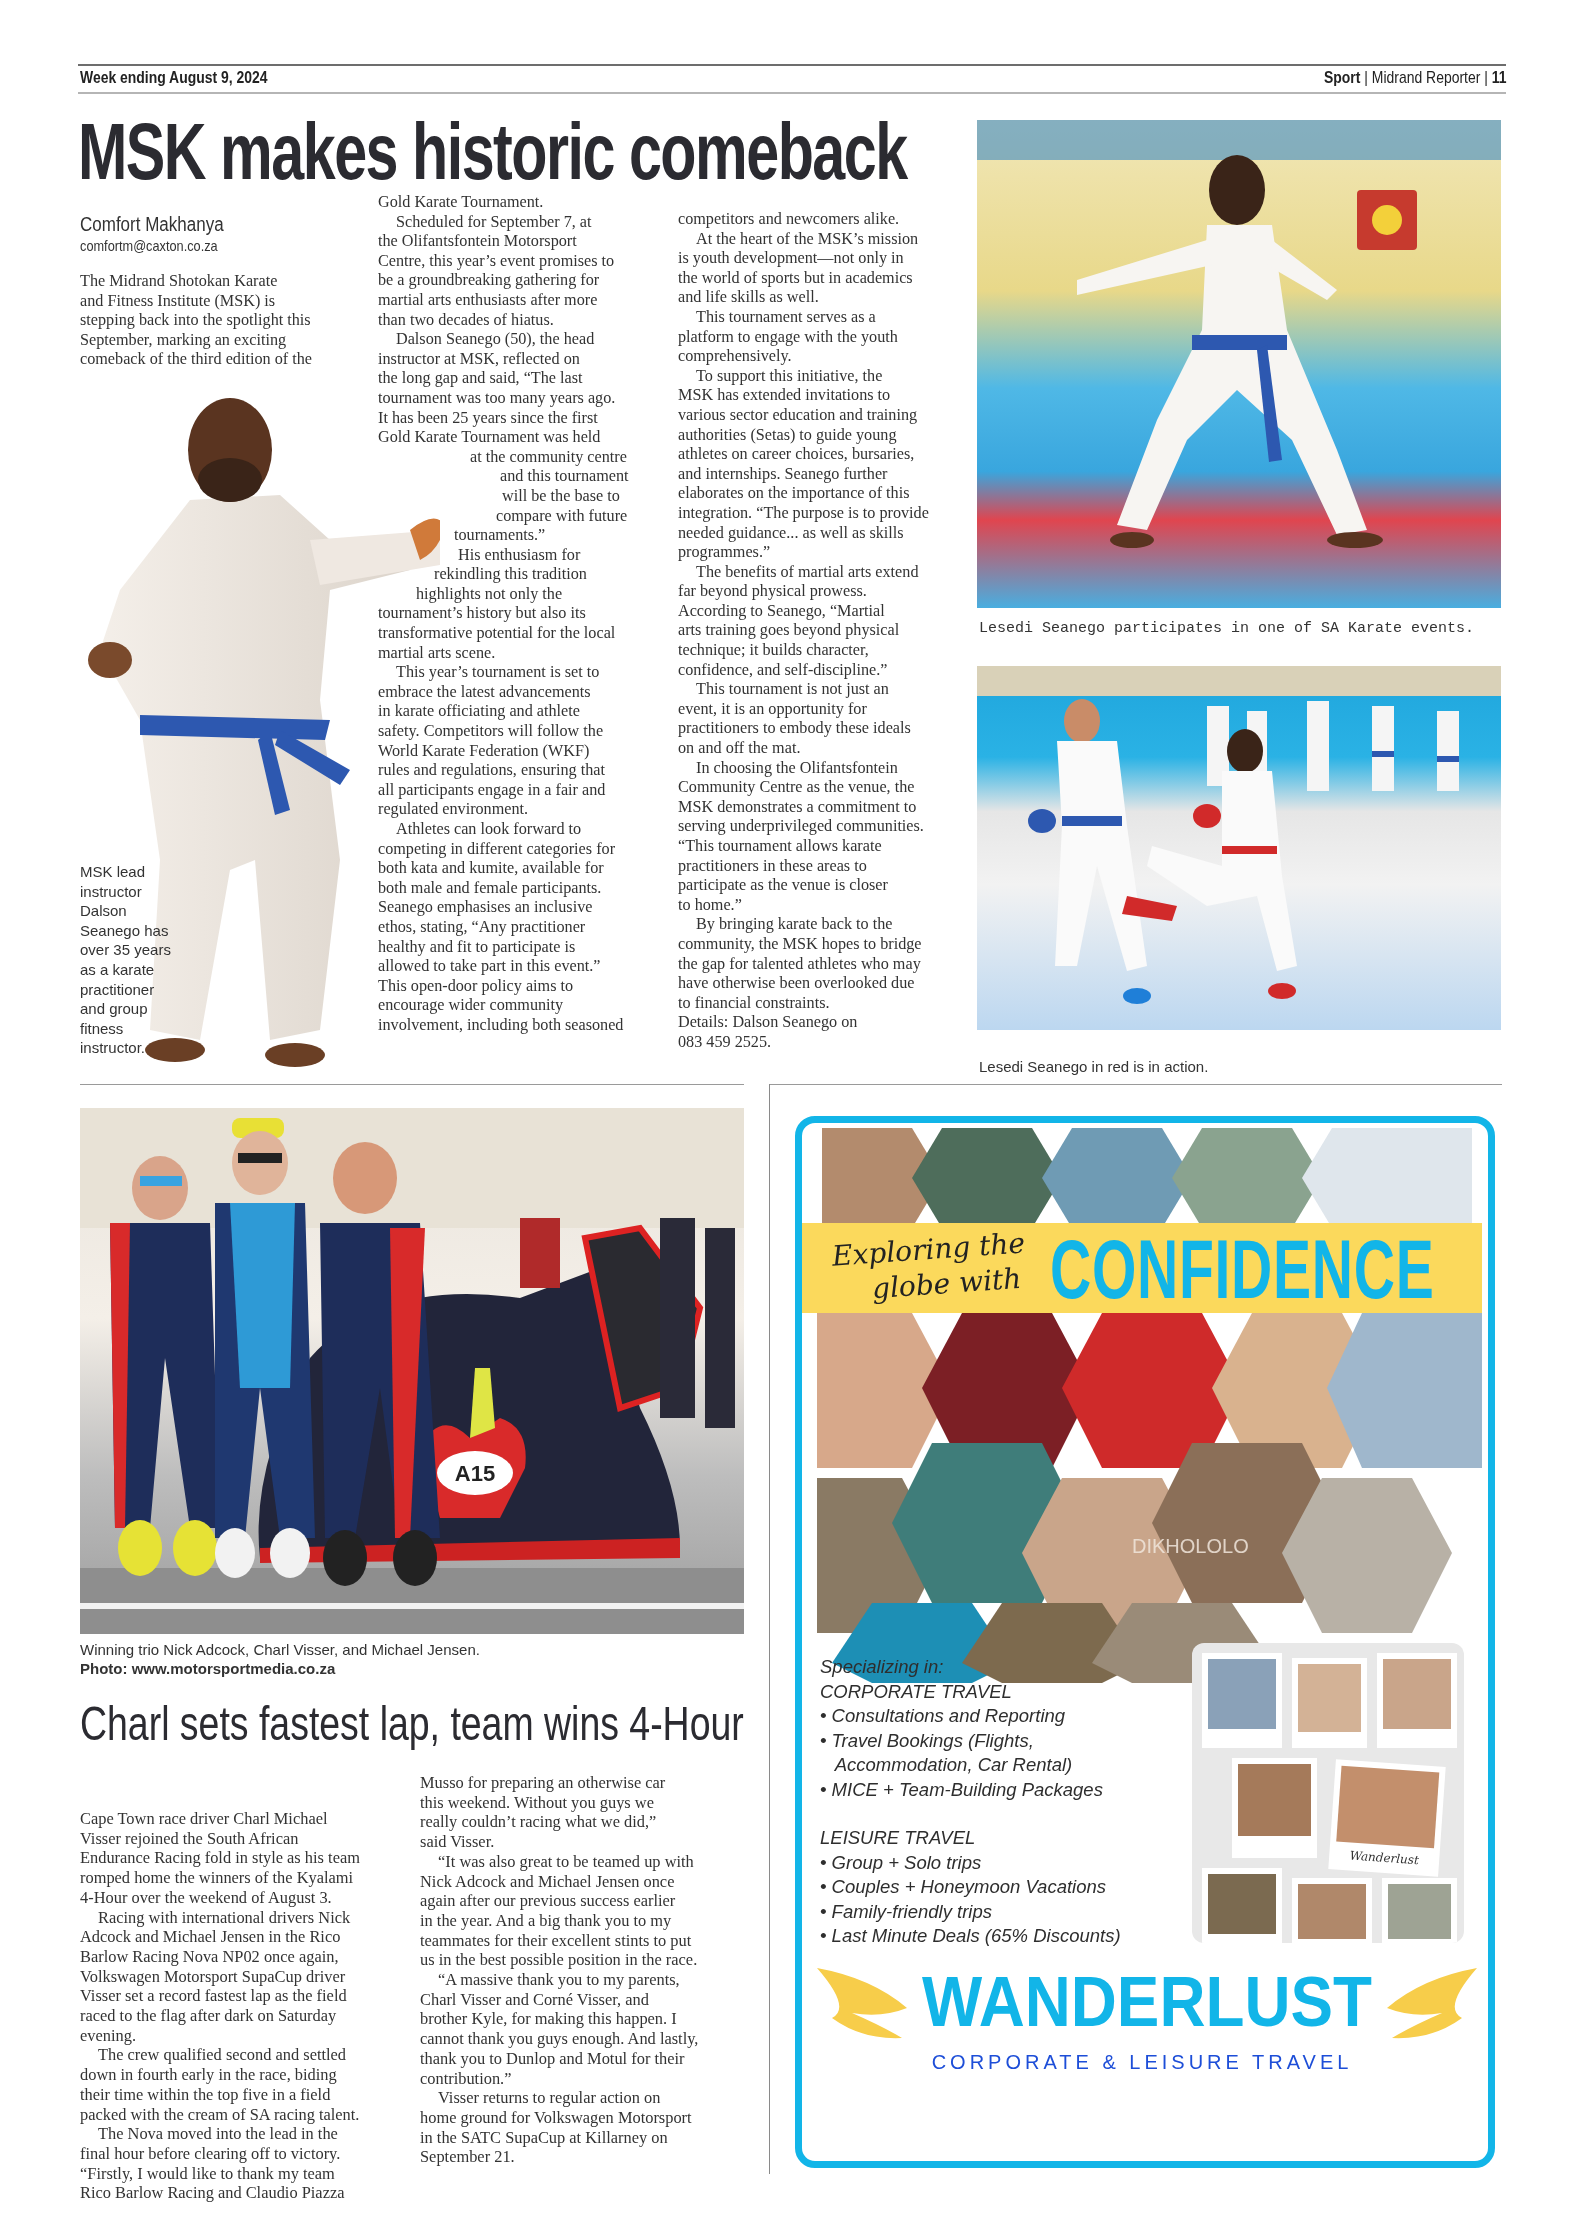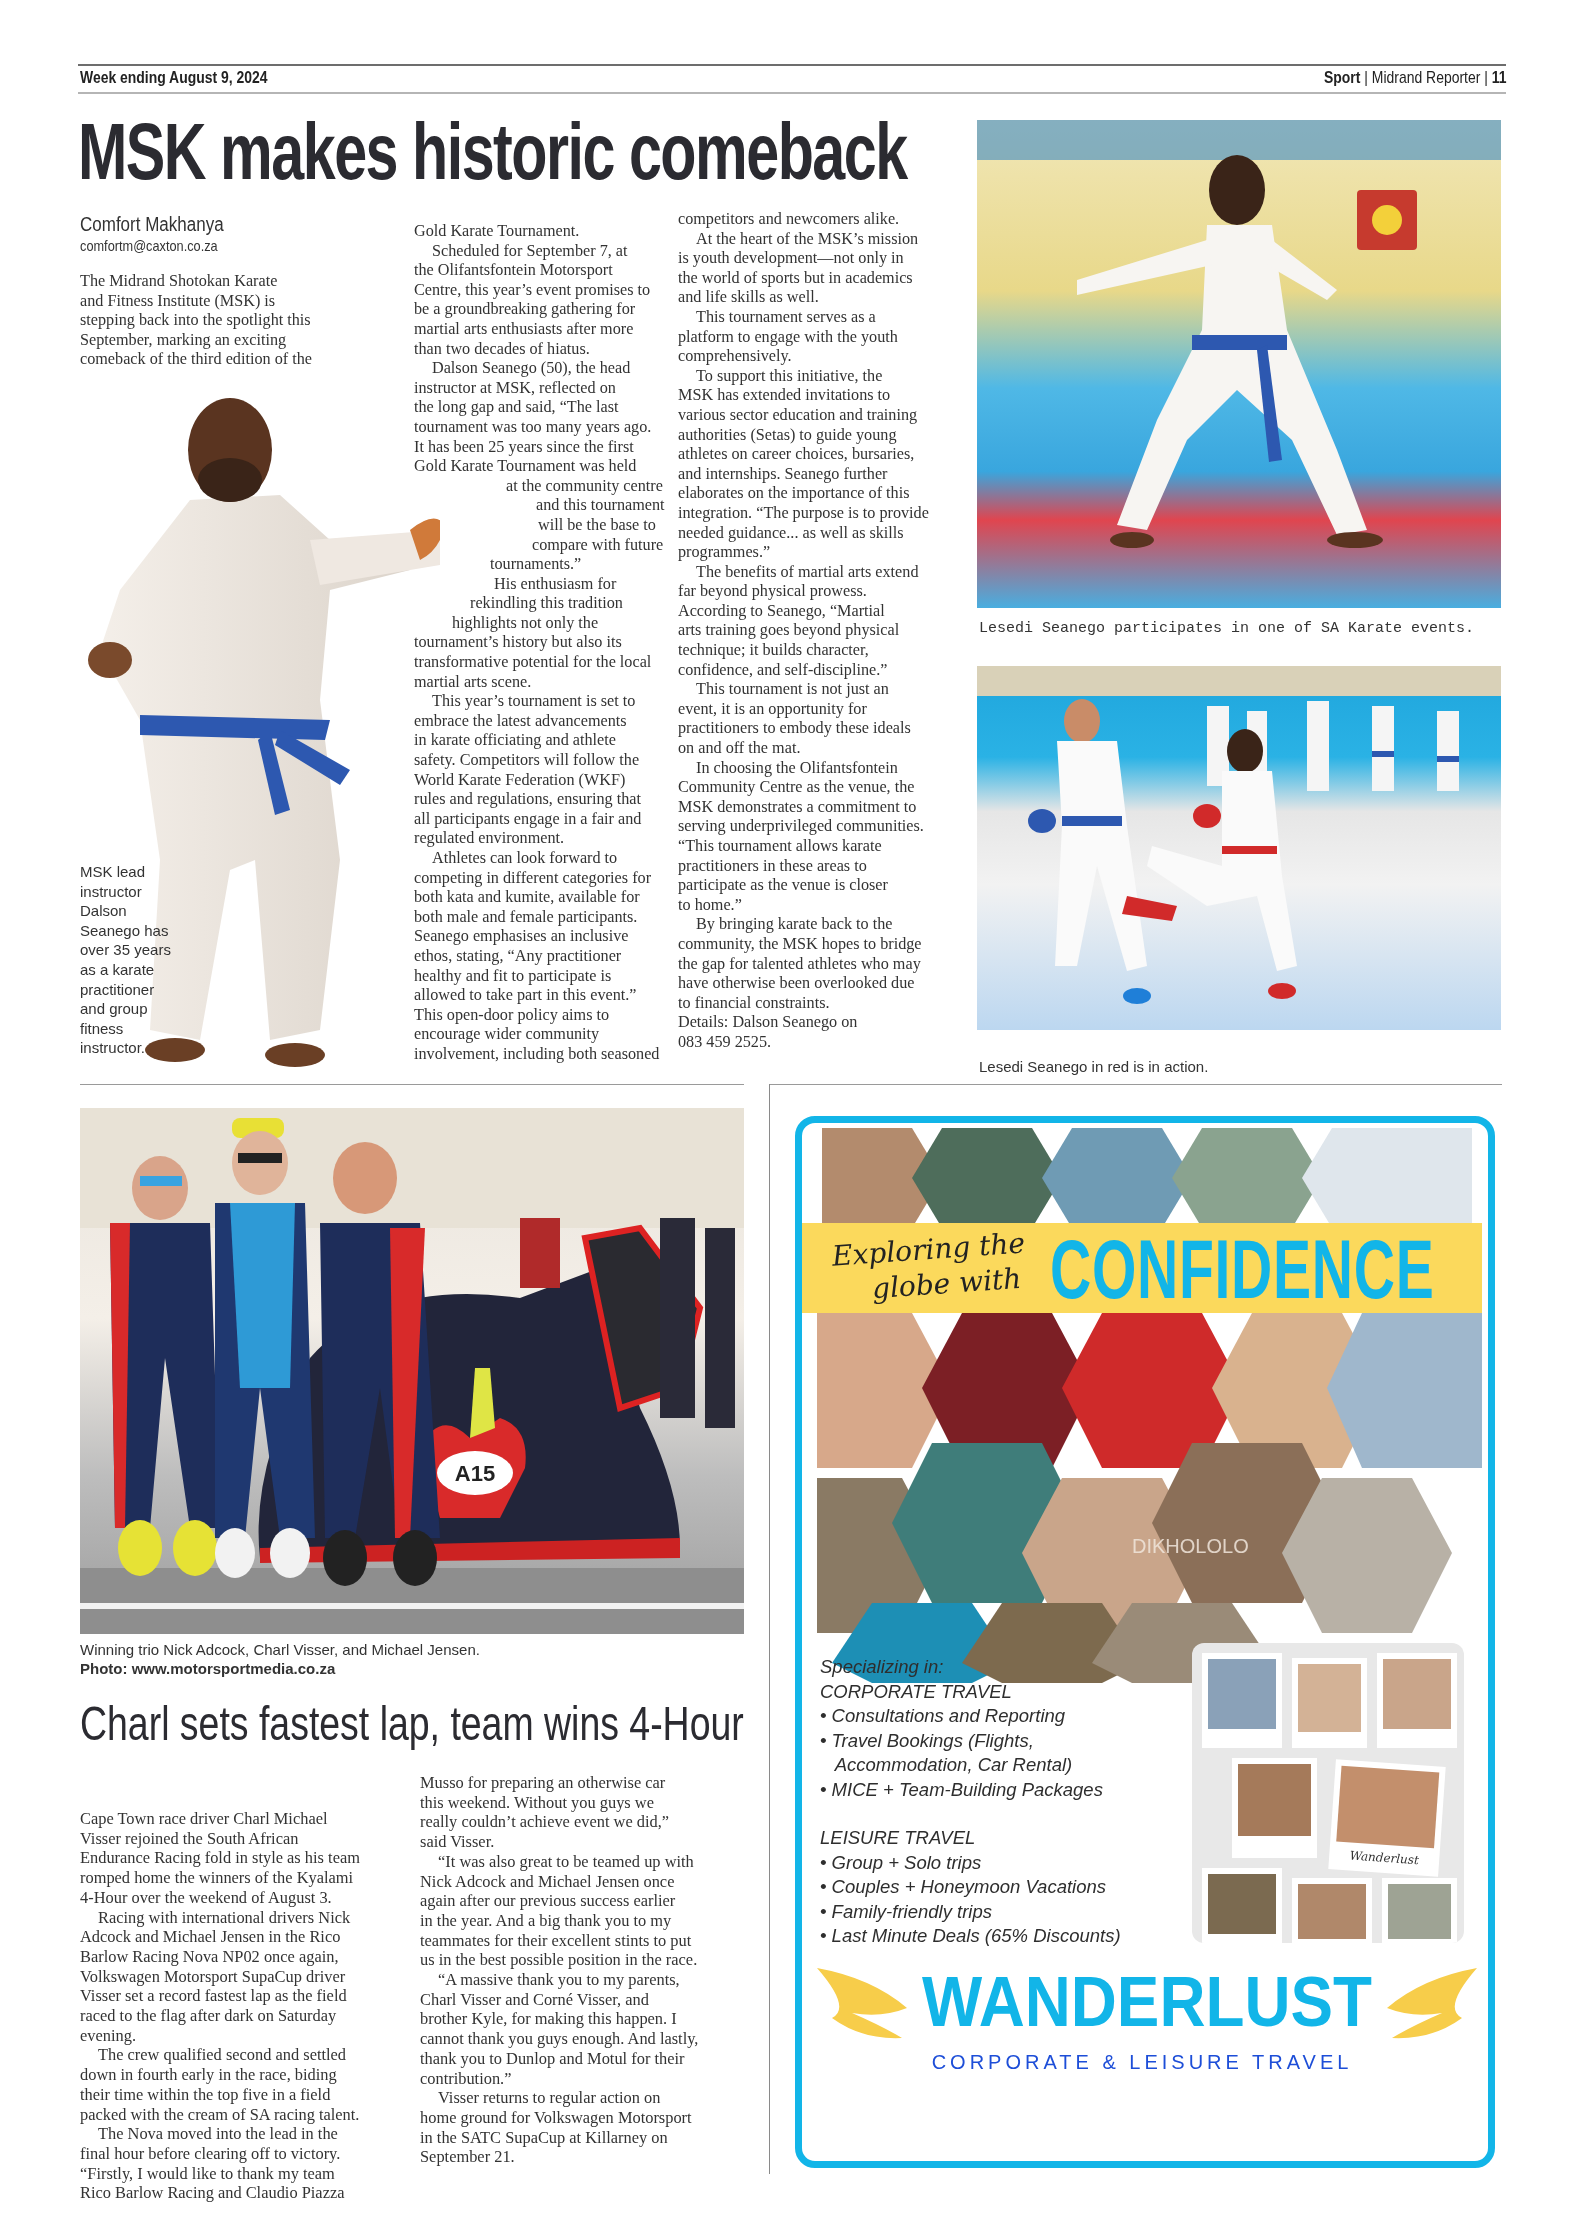--- a/index.html
+++ b/index.html
@@ -79,21 +79,21 @@
 </div>
 
 <div class="col" style="left:80px;top:272px;width:280px;">
   <div>The Midrand Shotokan Karate</div>
   <div>and Fitness Institute (MSK) is</div>
   <div>stepping back into the spotlight this</div>
   <div>September, marking an exciting</div>
   <div>comeback of the third edition of the</div>
 </div>
 
-<div class="col" style="left:378px;top:222px;width:285px;margin-left:36px;">
+<div class="col" style="left:378px;top:193px;width:285px;">
   <div>Gold Karate Tournament.</div>
   <div style="text-indent:18px">Scheduled for September 7, at</div>
   <div>the Olifantsfontein Motorsport</div>
   <div>Centre, this year’s event promises to</div>
   <div>be a groundbreaking gathering for</div>
   <div>martial arts enthusiasts after more</div>
   <div>than two decades of hiatus.</div>
   <div style="text-indent:18px">Dalson Seanego (50), the head</div>
   <div>instructor at MSK, reflected on</div>
   <div>the long gap and said, “The last</div>
@@ -300,21 +300,21 @@
   <div>packed with the cream of SA racing talent.</div>
   <div style="text-indent:18px">The Nova moved into the lead in the</div>
   <div>final hour before clearing off to victory.</div>
   <div>“Firstly, I would like to thank my team</div>
   <div>Rico Barlow Racing and Claudio Piazza</div>
 </div>
 
 <div class="col" style="left:420px;top:1773px;width:330px;font-size:16.4px;line-height:19.7px;">
   <div>Musso for preparing an otherwise car</div>
   <div>this weekend. Without you guys we</div>
-  <div>really couldn’t achieve event we did,”</div>
+  <div>really couldn’t racing what we did,”</div>
   <div>said Visser.</div>
   <div style="text-indent:18px">“It was also great to be teamed up with</div>
   <div>Nick Adcock and Michael Jensen once</div>
   <div>again after our previous success earlier</div>
   <div>in the year. And a big thank you to my</div>
   <div>teammates for their excellent stints to put</div>
   <div>us in the best possible position in the race.</div>
   <div style="text-indent:18px">“A massive thank you to my parents,</div>
   <div>Charl Visser and Corné Visser, and</div>
   <div>brother Kyle, for making this happen. I</div>

